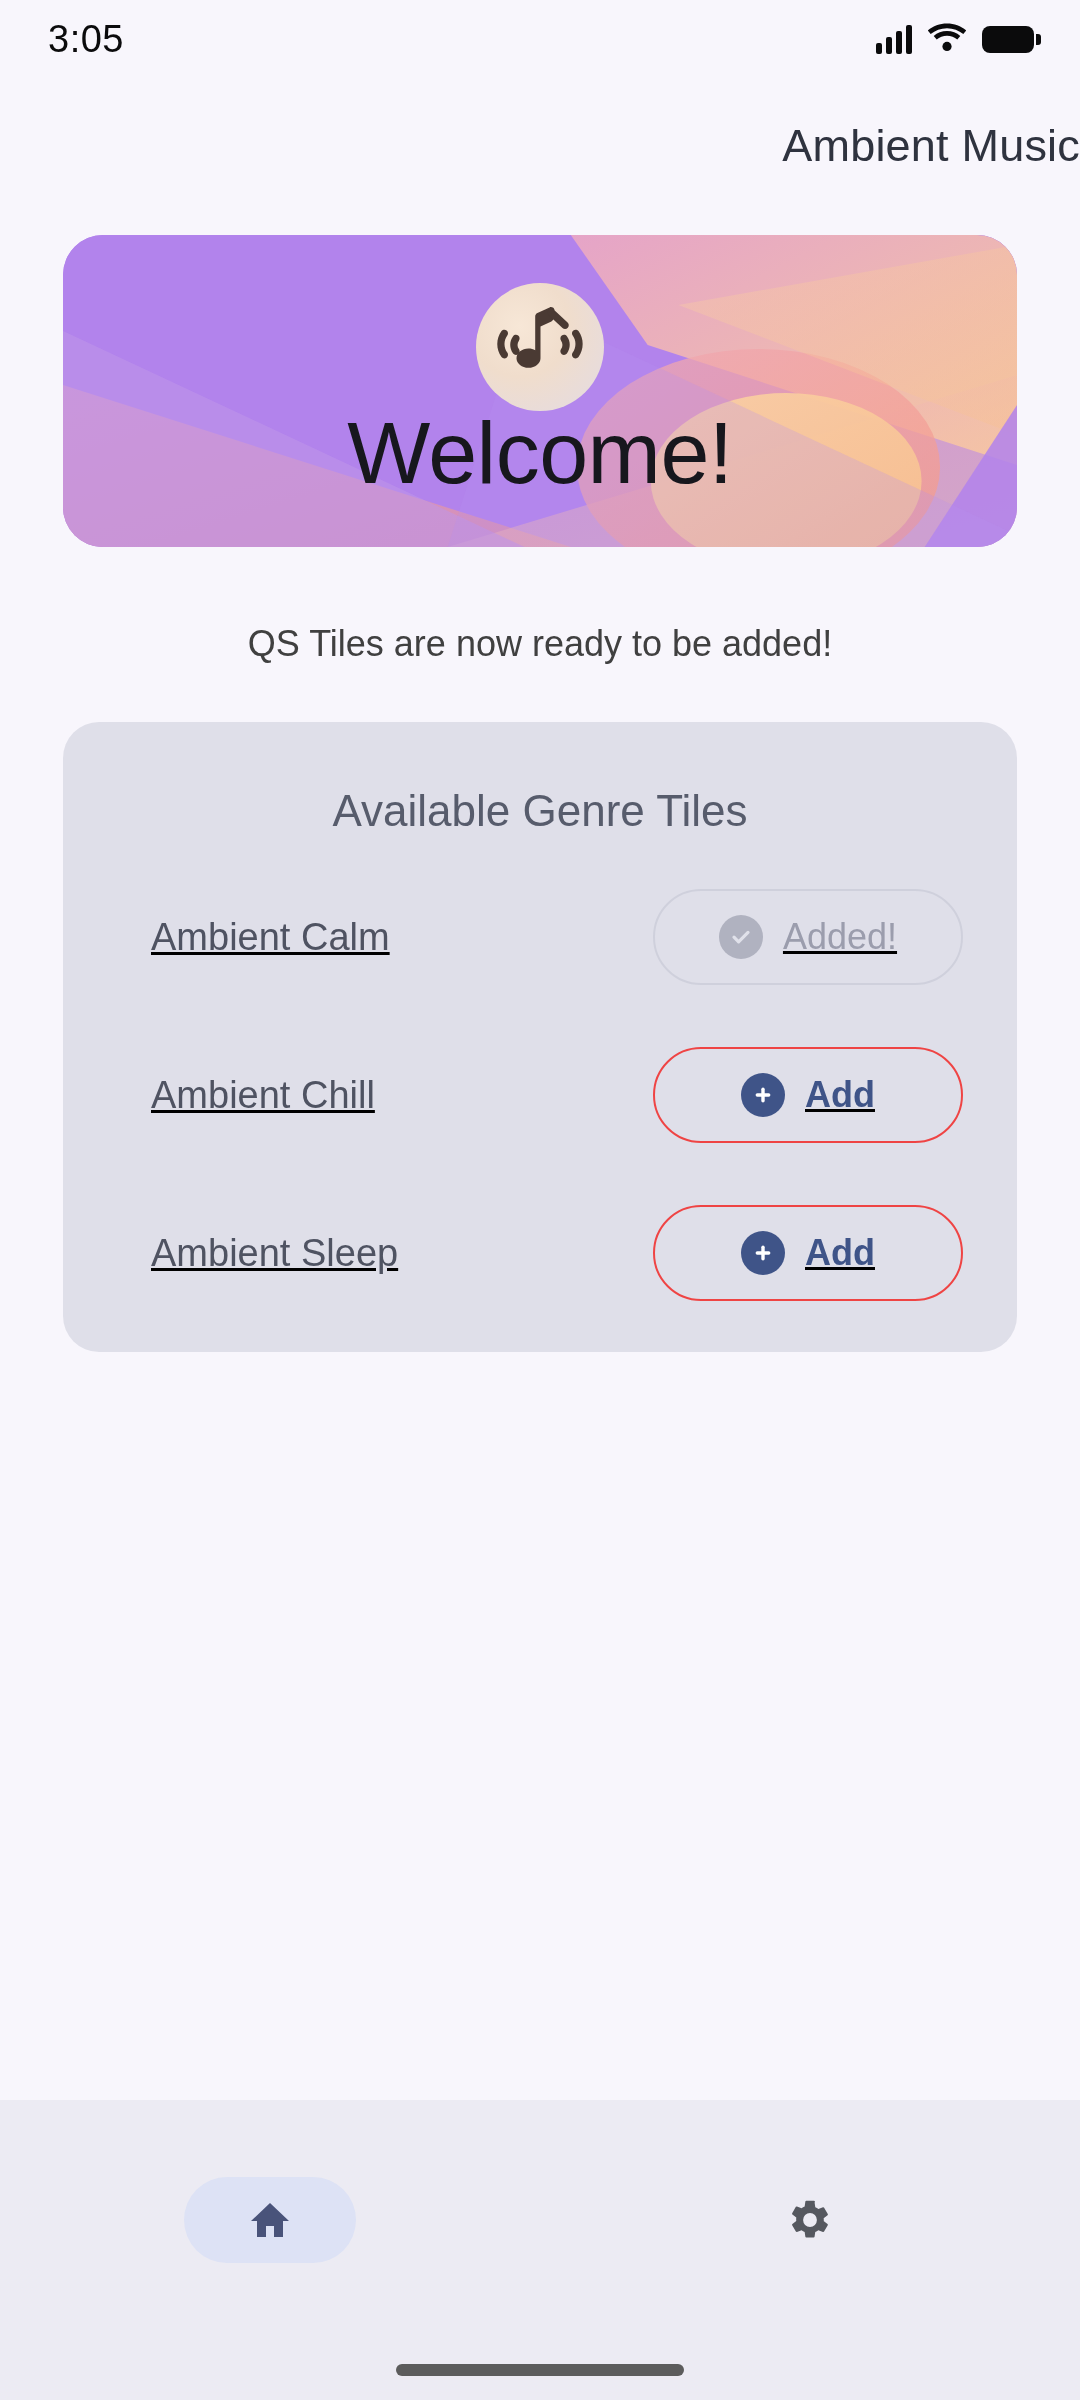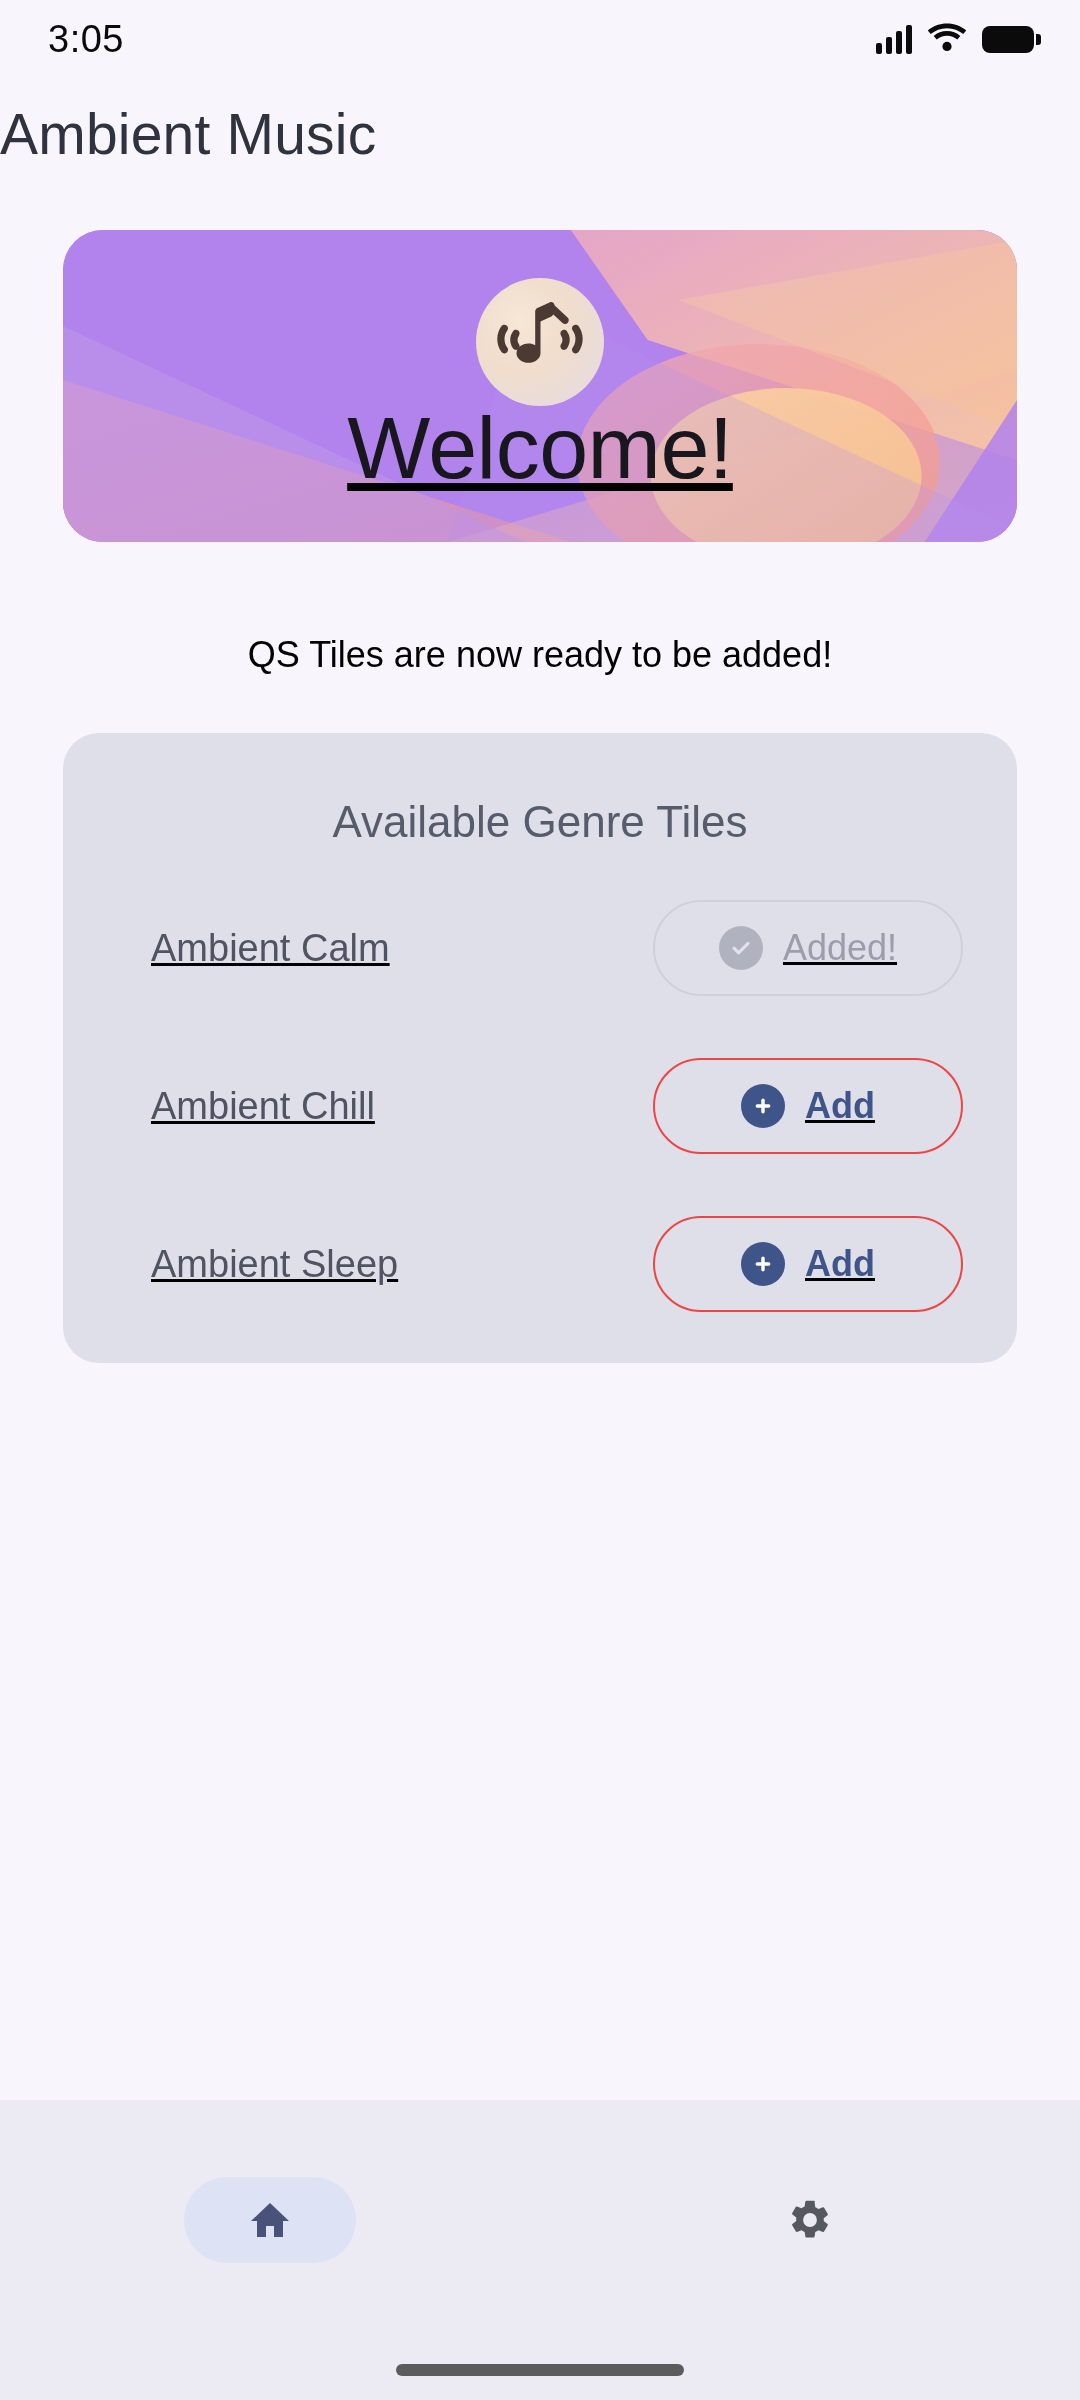--- a/index.html
+++ b/index.html
@@ -18,36 +18,36 @@
   .status-icons { display:flex; align-items:center; gap:16px; }
   .sig { display:flex; align-items:flex-end; gap:4px; height:30px; }
   .sig i { display:block; width:6px; background:#0b0b0c; border-radius:2px; }
   .sig i:nth-child(1){height:11px;} .sig i:nth-child(2){height:17px;}
   .sig i:nth-child(3){height:23px;} .sig i:nth-child(4){height:29px;}
   .batt { width:52px; height:27px; border-radius:8px; background:#0b0b0c; position:relative; }
   .batt:after { content:""; position:absolute; right:-7px; top:8px; width:5px; height:11px;
                 background:#0b0b0c; border-radius:0 3px 3px 0; }
 
   
-  .app-title { text-align:left; font-size:57px; color:#2f333f; margin-top:23px; letter-spacing:.2px; }
-
-  
-  .banner-wrap { margin:63px 63px 16px 63px;text-decoration:underline; }
+  .app-title { text-align:right; font-size:45px; color:#2f333f; margin-top:42px; letter-spacing:.2px; }
+
+  
+  .banner-wrap { margin:63px 63px 0 63px; }
   .banner { position:relative; height:312px; border-radius:40px; overflow:hidden;
             background:#b283ec; display:flex; align-items:center; justify-content:center; }
   .banner svg.bg { position:absolute; inset:0; width:100%; height:100%; display:block; }
   .banner-inner { position:relative; z-index:3; display:flex; flex-direction:column;
                   align-items:center; justify-content:center; width:100%; }
   .icon-circle { width:128px; height:128px; border-radius:50%;
                  background:radial-gradient(circle at 34% 34%, #f7e7d7 0%, #f0ddcc 42%, #e3dbe4 100%);
                  display:flex; align-items:center; justify-content:center; margin-bottom:-4px; }
   .welcome { font-size:88px; font-weight:400; color:#17171d; letter-spacing:-.5px; line-height:1.05; }
 
   
-  .subtitle { text-align:center; font-size:36px; color:#000000; margin-top:76px; }
+  .subtitle { text-align:center; font-size:36px; color:#404040; margin-top:76px; }
 
   
   .card { margin:57px 63px 0 63px; background:#dfdfe9; border-radius:36px; padding:40px 8px 44px; }
   .card-title { text-align:center; font-size:44px; color:#575c6c; margin:24px 0 46px; }
   .row { display:flex; align-items:center; justify-content:space-between;
          padding:0 46px 0 80px; height:110px;text-decoration:underline; }
   .row + .row { margin-top:48px;gap:24px; }
   .row-label { font-size:38px; color:#4f5362; }
 
   .pill { min-width:310px; height:96px; border-radius:48px; display:flex; align-items:center;

